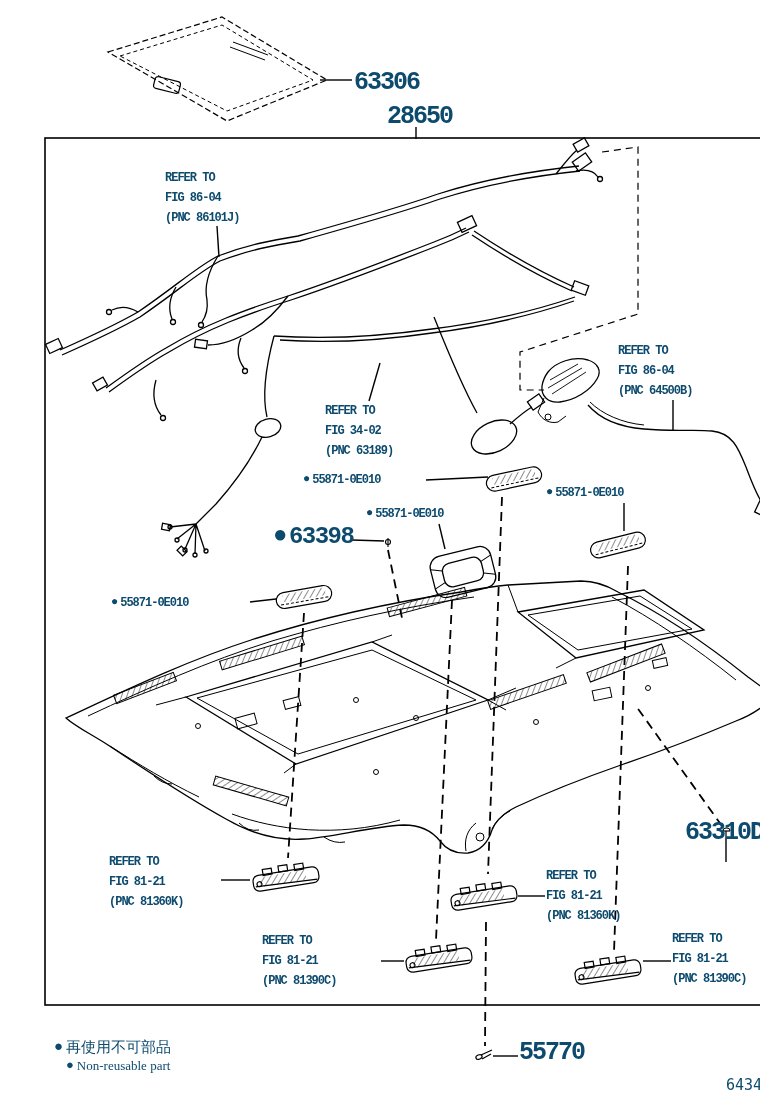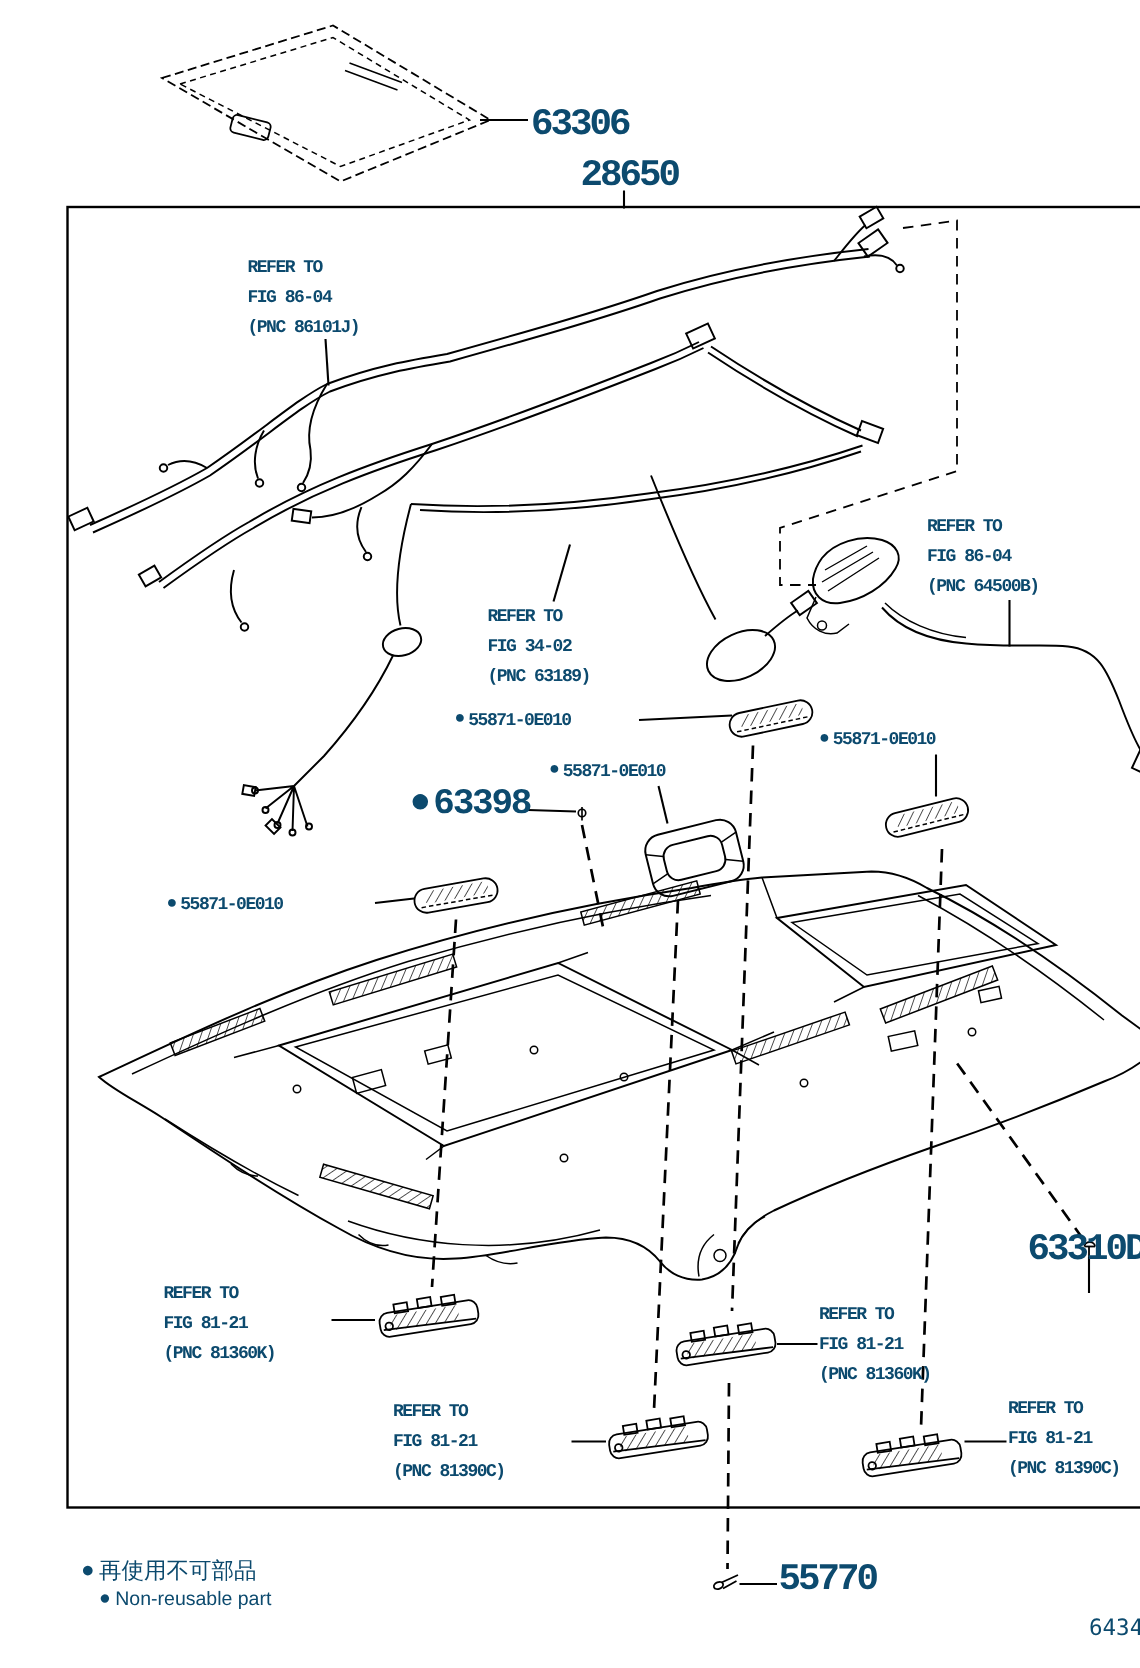--- a/index.html
+++ b/index.html
@@ -4,21 +4,21 @@
 <style>
   html,body{margin:0;padding:0;background:#fff;}
   #stage{position:relative;width:760px;height:1112px;background:#fff;overflow:hidden;
          font-family:"Liberation Mono",monospace;color:#0c4a6e;margin-left:36px;}
   #stage svg{position:absolute;left:0;top:0;}
   .lbl{position:absolute;font-weight:700;font-size:12px;letter-spacing:-1px;
        line-height:20px;white-space:nowrap;}
   .lg{font-size:25px;letter-spacing:-2px;line-height:25px;}
   .md{font-size:24px;letter-spacing:-1.5px;text-align:right;}
   .blt{display:inline-block;margin-right:3px;transform:translateY(-1px);}
-  .legend-line{position:absolute;font-family:Liberation Sans, sans-serif;
+  .legend-line{position:absolute;font-family:Liberation Serif, serif;
        white-space:nowrap;}
   .doc-num{position:absolute;font-family:"DejaVu Sans Mono","Liberation Mono",monospace;
        font-size:15px;white-space:nowrap;}
 </style>
 </head>
 <body>
 
 <div id="stage">
 
 <svg width="760" height="1112" viewBox="0 0 760 1112">

